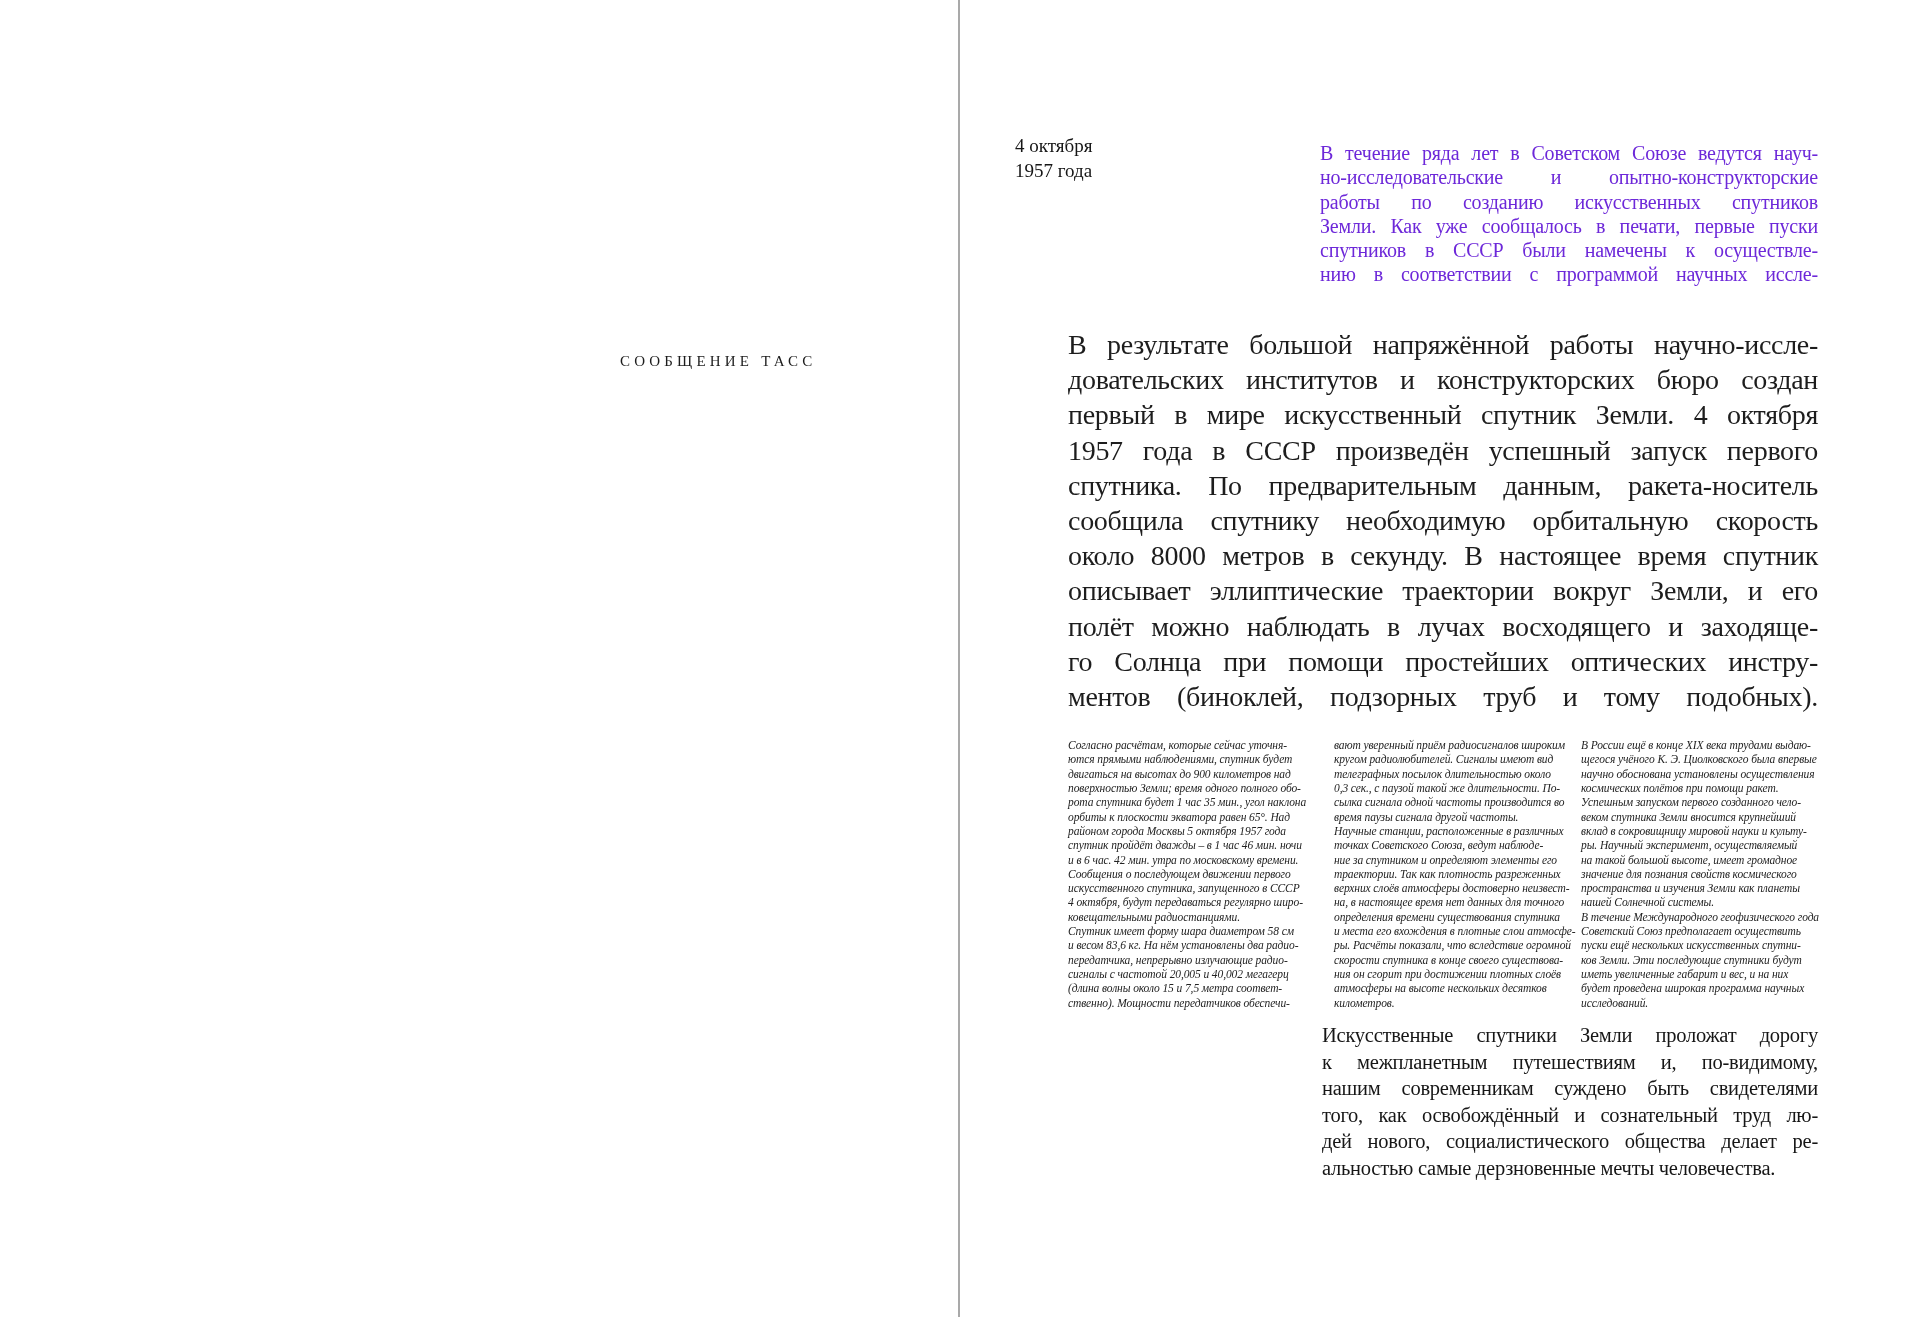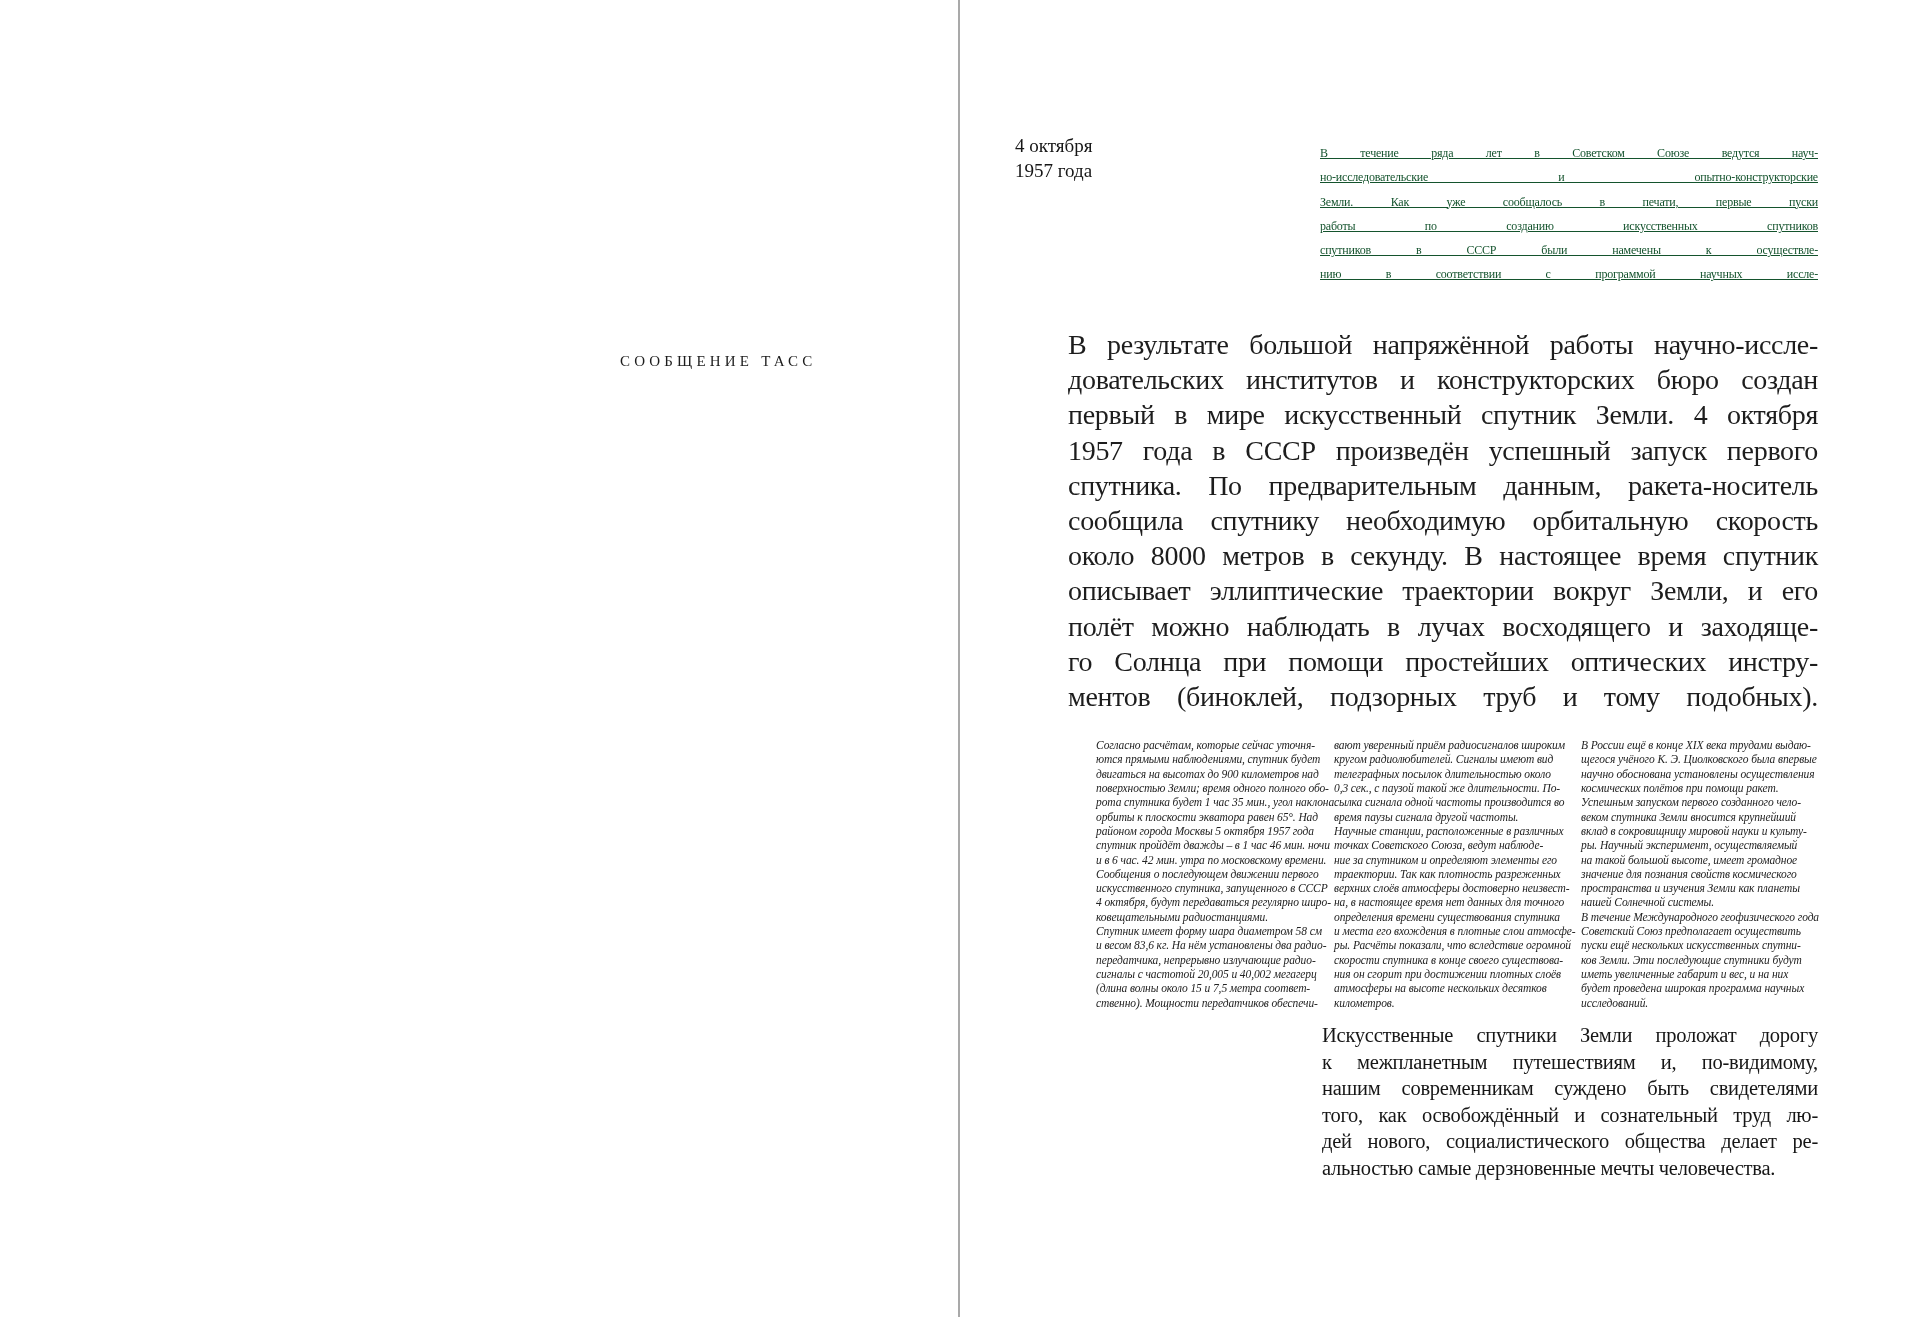--- a/index.html
+++ b/index.html
@@ -15,63 +15,63 @@
     font-size:15px; letter-spacing:4.2px; color:#1c1c1c; white-space:nowrap;margin-top:12px;
   }
 
   .dateline {
     position:absolute; left:1015px; top:133px;
     font-size:19px; line-height:25px; color:#161616;
   }
 
   .intro {
     position:absolute; left:1320px; top:141px; width:498px;
-    font-size:12px; line-height:24.3px; letter-spacing:-0.2px; color:#14532d;text-decoration:underline;
+    font-size:20px; line-height:24.3px; letter-spacing:-0.2px; color:#6d28d9;
   }
   .lead {
     position:absolute; left:1068px; top:327px; width:750px;
     font-size:28px; line-height:35.2px; letter-spacing:-0.3px; color:#1d1d1d;
   }
   .closing {
     position:absolute; left:1322px; top:1022px; width:496px;
     font-size:20.5px; line-height:26.6px; letter-spacing:-0.25px; color:#161616;
   }
 
   .para-justify .line { text-align:justify; text-align-last:justify; }
   .closing .line:last-child { text-align-last:left; }
 
   .col {
     position:absolute; top:738px; width:232px;
     font-style:italic; font-size:11.5px; line-height:14.32px;
     letter-spacing:-0.1px; color:#232323;
   }
   .col .line { white-space:pre; text-align:left; }
-  .col-1 { left:1068px;margin-left:28px; }
+  .col-1 { left:1068px; }
   .col-2 { left:1322px;margin-left:12px; }
   .col-3 { left:1581px; }
 </style>
 </head>
 <body>
 
 <div class="canvas">
 
   <div class="page-divider"></div>
 
   <div class="tass-heading">СООБЩЕНИЕ ТАСС</div>
 
   <div class="dateline">
       <div class="line">4 октября</div>
       <div class="line">1957 года</div>
     </div>
 
   <div class="intro para-justify">
       <div class="line">В течение ряда лет в Советском Союзе ведутся науч-</div>
       <div class="line">но-исследовательские и опытно-конструкторские</div>
+      <div class="line">работы по созданию искусственных спутников</div>
       <div class="line">Земли. Как уже сообщалось в печати, первые пуски</div>
-      <div class="line">работы по созданию искусственных спутников</div>
       <div class="line">спутников в СССР были намечены к осуществле-</div>
       <div class="line">нию в соответствии с программой научных иссле-</div>
     </div>
 
   <div class="lead para-justify">
       <div class="line">В результате большой напряжённой работы научно-иссле-</div>
       <div class="line">довательских институтов и конструкторских бюро создан</div>
       <div class="line">первый в мире искусственный спутник Земли. 4 октября</div>
       <div class="line">1957 года в СССР произведён успешный запуск первого</div>
       <div class="line">спутника. По предварительным данным, ракета-носитель</div>

